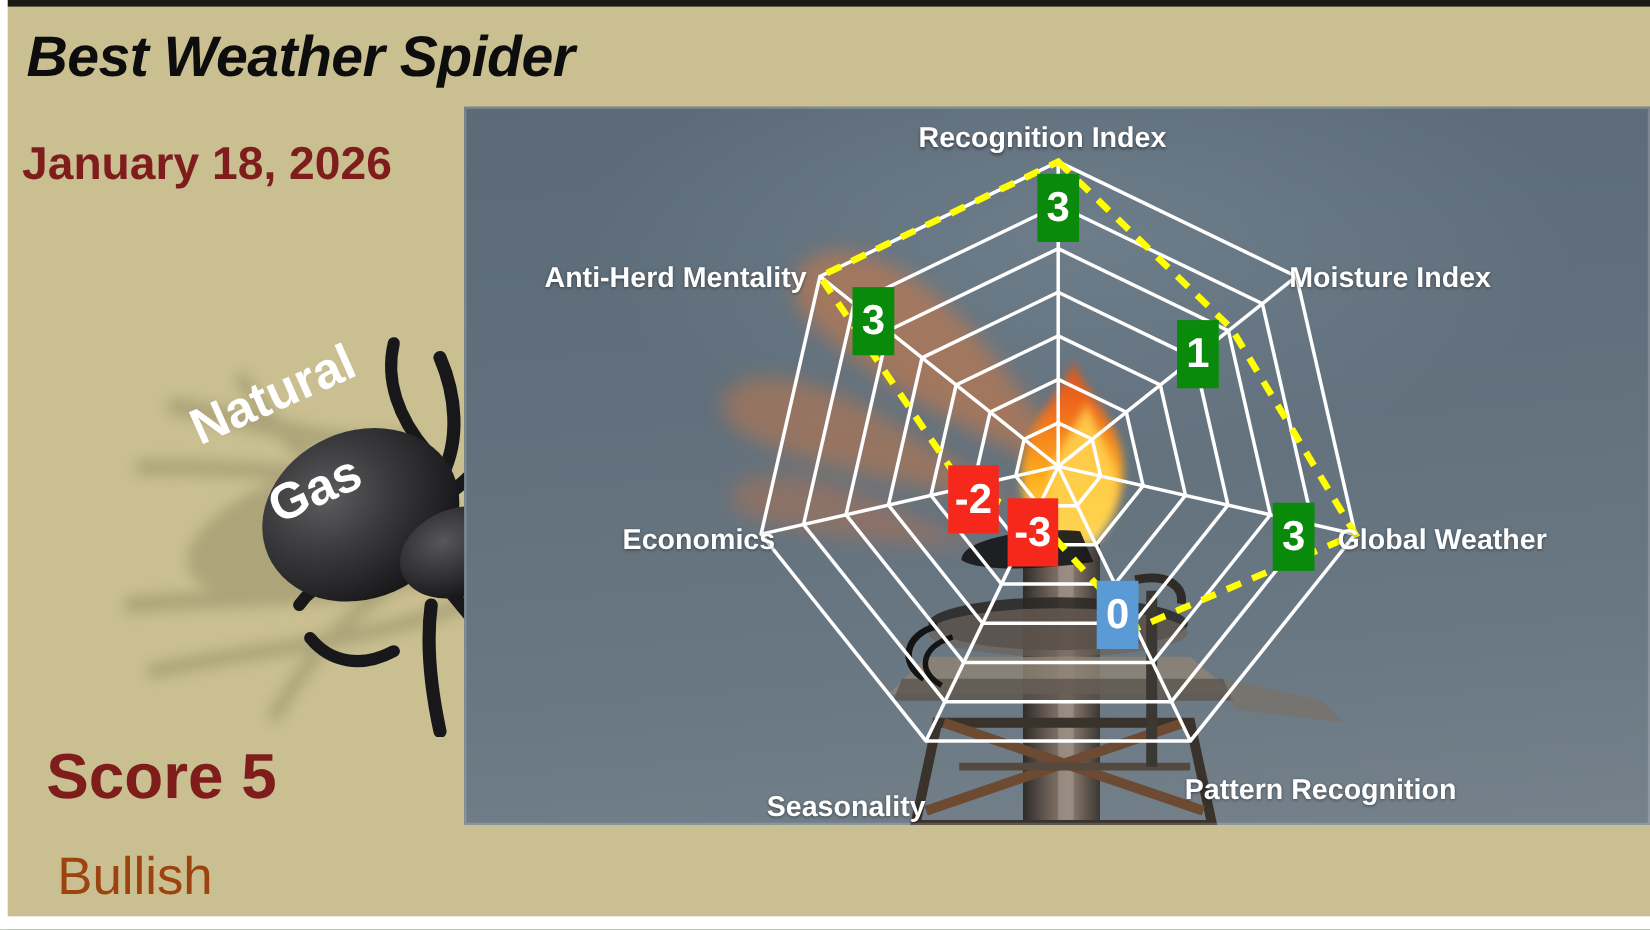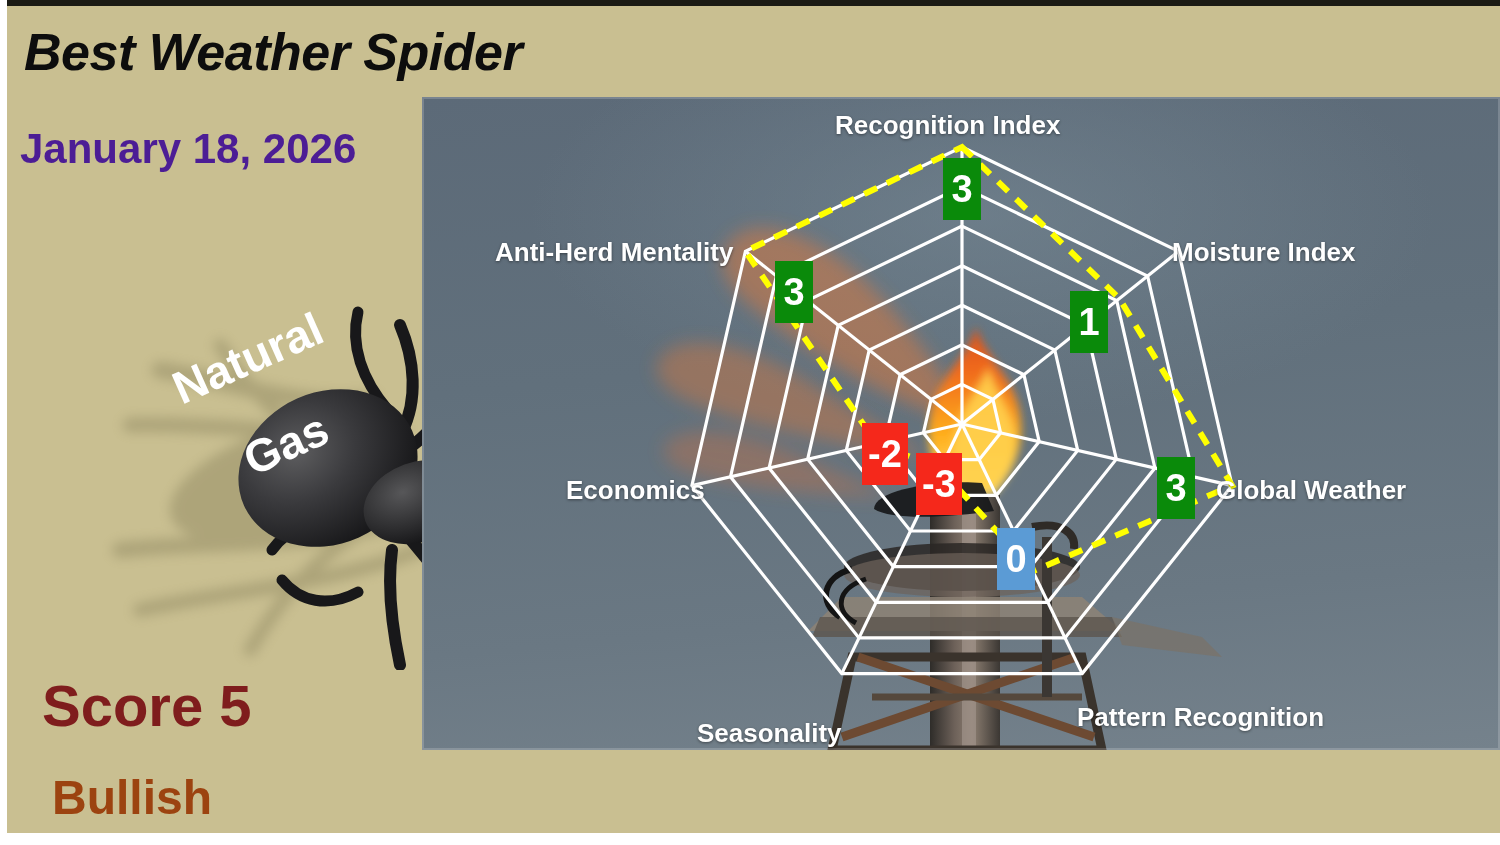--- a/index.html
+++ b/index.html
@@ -31,29 +31,29 @@
   }
 
   
   .title{
     position:absolute;left:24px;top:22px;
     font-size:52px;font-weight:bold;font-style:italic;
     color:#0d0d0d;letter-spacing:-0.5px;white-space:nowrap;
   }
   .subtitle{
     position:absolute;left:20px;top:125px;
-    font-size:42px;font-weight:bold;color:#4c1d95;white-space:nowrap;
+    font-size:42px;font-weight:bold;color:#7f1d1d;white-space:nowrap;
   }
   .score{
     position:absolute;left:42px;top:672px;
     font-size:58px;font-weight:bold;color:#7f1d1d;white-space:nowrap;
   }
   .stance{
     position:absolute;left:52px;top:770px;
-    font-size:48px;font-weight:bold;color:#9c4310;white-space:nowrap;
+    font-size:48px;font-weight:normal;color:#9c4310;white-space:nowrap;
   }
 
   
   .spider-wrap{
     position:absolute;left:100px;top:250px;width:420px;height:420px;
     pointer-events:none;
   }
   .commodity-label{
     position:absolute;left:105px;top:345px;
     width:250px;

